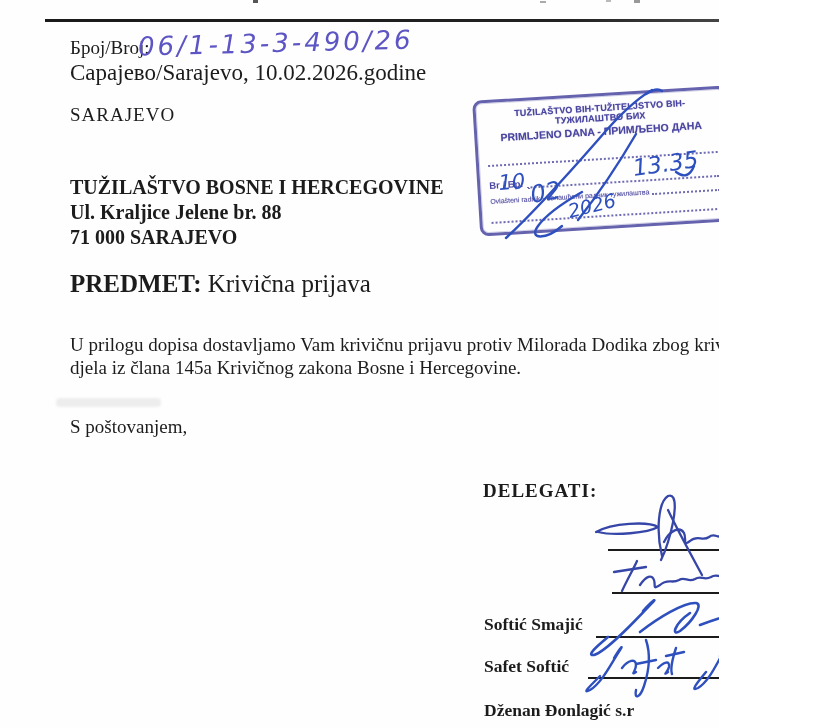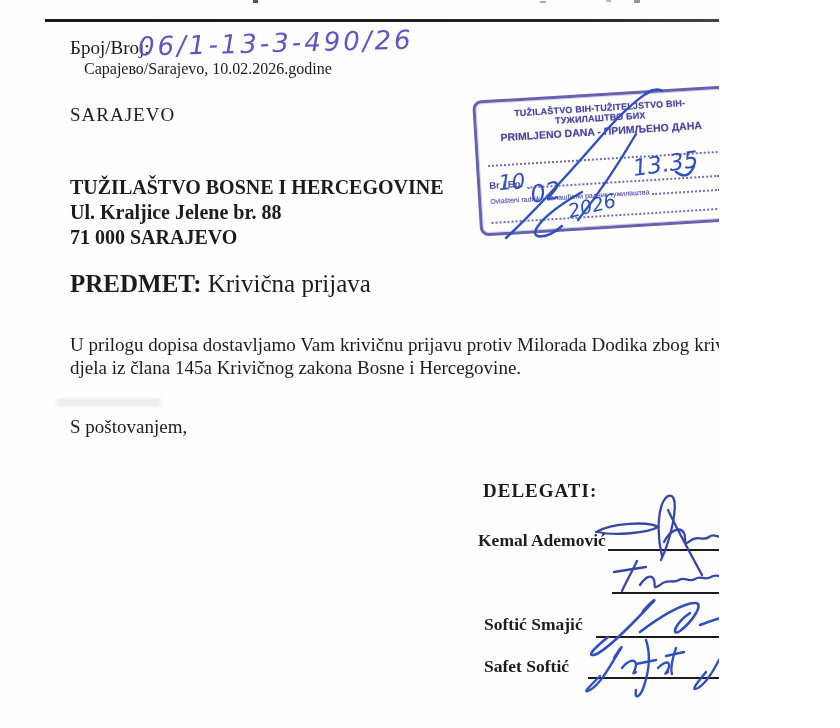--- a/index.html
+++ b/index.html
@@ -12,21 +12,21 @@
   .frag{position:absolute;background:#555;}
   .rule{position:absolute;left:45px;top:19px;width:745px;height:3px;
     background:linear-gradient(90deg,#1a1a1a 0%,#222 70%,#555 100%);}
   
   .broj-row{left:70px;top:37px;font-size:19px;}
   .handnum{
     left:138px;top:28px;font-family:"DejaVu Sans",sans-serif;font-style:italic;
     font-size:26px;color:#5d55c4;letter-spacing:3px;transform:rotate(-1.5deg);
     white-space:nowrap;
   }
-  .place-date{left:84px;top:60px;font-size:16px;}
+  .place-date{left:70px;top:60px;font-size:23px;}
   .delegati1{left:70px;top:104px;font-size:19px;letter-spacing:1px;}
   .recipient{left:70px;top:164px;font-size:20px;font-weight:bold;line-height:25px;margin-top:11px;}
   
   .stamp{
     left:476px;top:93px;width:254px;height:136px;
     transform:rotate(-3.5deg);color:#3d3899;
     border:3px solid rgba(61,56,153,.85);border-radius:9px;
     box-shadow:inset 0 0 0 1px rgba(61,56,153,.25);
     display:flex;flex-direction:column;padding:7px 9px;box-sizing:border-box;
     opacity:.93;
@@ -119,31 +119,31 @@
     <span>Krivična prijava</span>
   </div>
 
   <div class="abs bodytext">U prilogu dopisa dostavljamo Vam krivičnu prijavu protiv Milorada Dodika zbog krivičnog djela iz člana 145a Krivičnog zakona Bosne i Hercegovine.</div>
 
   <div class="abs smudge"></div>
   <div class="abs closing">S poštovanjem,</div>
 
   <div class="abs sig-heading">DELEGATI:</div>
 
-  <div class="signer" style="left:478px;top:530px;">Kemal Ademović</div>
   <div class="sigline" style="left:608px;top:549px;width:136px;"></div>
 
   <div class="sigline" style="left:612px;top:592px;width:130px;"></div>
 
   <div class="signer" style="left:484px;top:614px;">Softić Smajić</div>
   <div class="sigline" style="left:596px;top:636px;width:136px;"></div>
 
   <div class="signer" style="left:484px;top:656px;">Safet Softić</div>
   <div class="sigline" style="left:588px;top:677px;width:152px;"></div>
 
+  <div class="abs sr">Dženan Đonlagić s.r</div>
 
   <svg style="left:440px;top:480px;" width="400" height="248" viewBox="440 480 400 248">
     <g stroke="#3646a8" stroke-width="2.3">
       <path d="M596,532 C612,523 648,521 658,527 C648,533 614,536 598,532"></path>
       <path d="M662,556 C656,532 658,502 668,496 C678,492 676,516 668,542 C665,552 662,558 661,560"></path>
       <path d="M668,510 C680,535 694,560 702,575"></path>
       <path d="M664,542 C670,530 680,526 684,533 C687,539 682,547 690,541 C698,534 702,542 709,537 C715,532 718,540 725,535 C731,530 735,537 741,533 C747,528 752,531 749,538 C747,543 753,541 757,534"></path>
     </g>
     <g stroke="#3646a8" stroke-width="2.3">
       <path d="M622,591 C628,578 634,568 637,561"></path>

